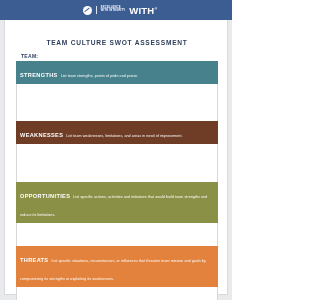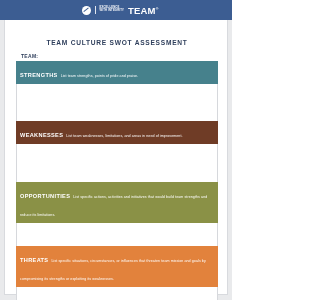--- a/index.html
+++ b/index.html
@@ -178,21 +178,21 @@
 <body>
 
 <div class="appbar">
   <div class="brand">
     <div class="brand-mark"></div>
     <div class="brand-sep"></div>
     <div class="brand-tag">
       <span>EXCELLENCE</span>
       <span>WITH INTEGRITY</span>
     </div>
-    <div class="brand-tools"><span>TEAM</span><span class="brand-tm">®</span></div>
+    <div class="brand-tools"><span>WITH</span><span class="brand-tm">®</span></div>
   </div>
 </div>
 
 <div class="page-frame">
   <div class="sheet">
 
     <div class="doc-title">TEAM CULTURE SWOT ASSESSMENT</div>
     <div class="team-line">TEAM:</div>
 
     <div class="section sec-strengths">

